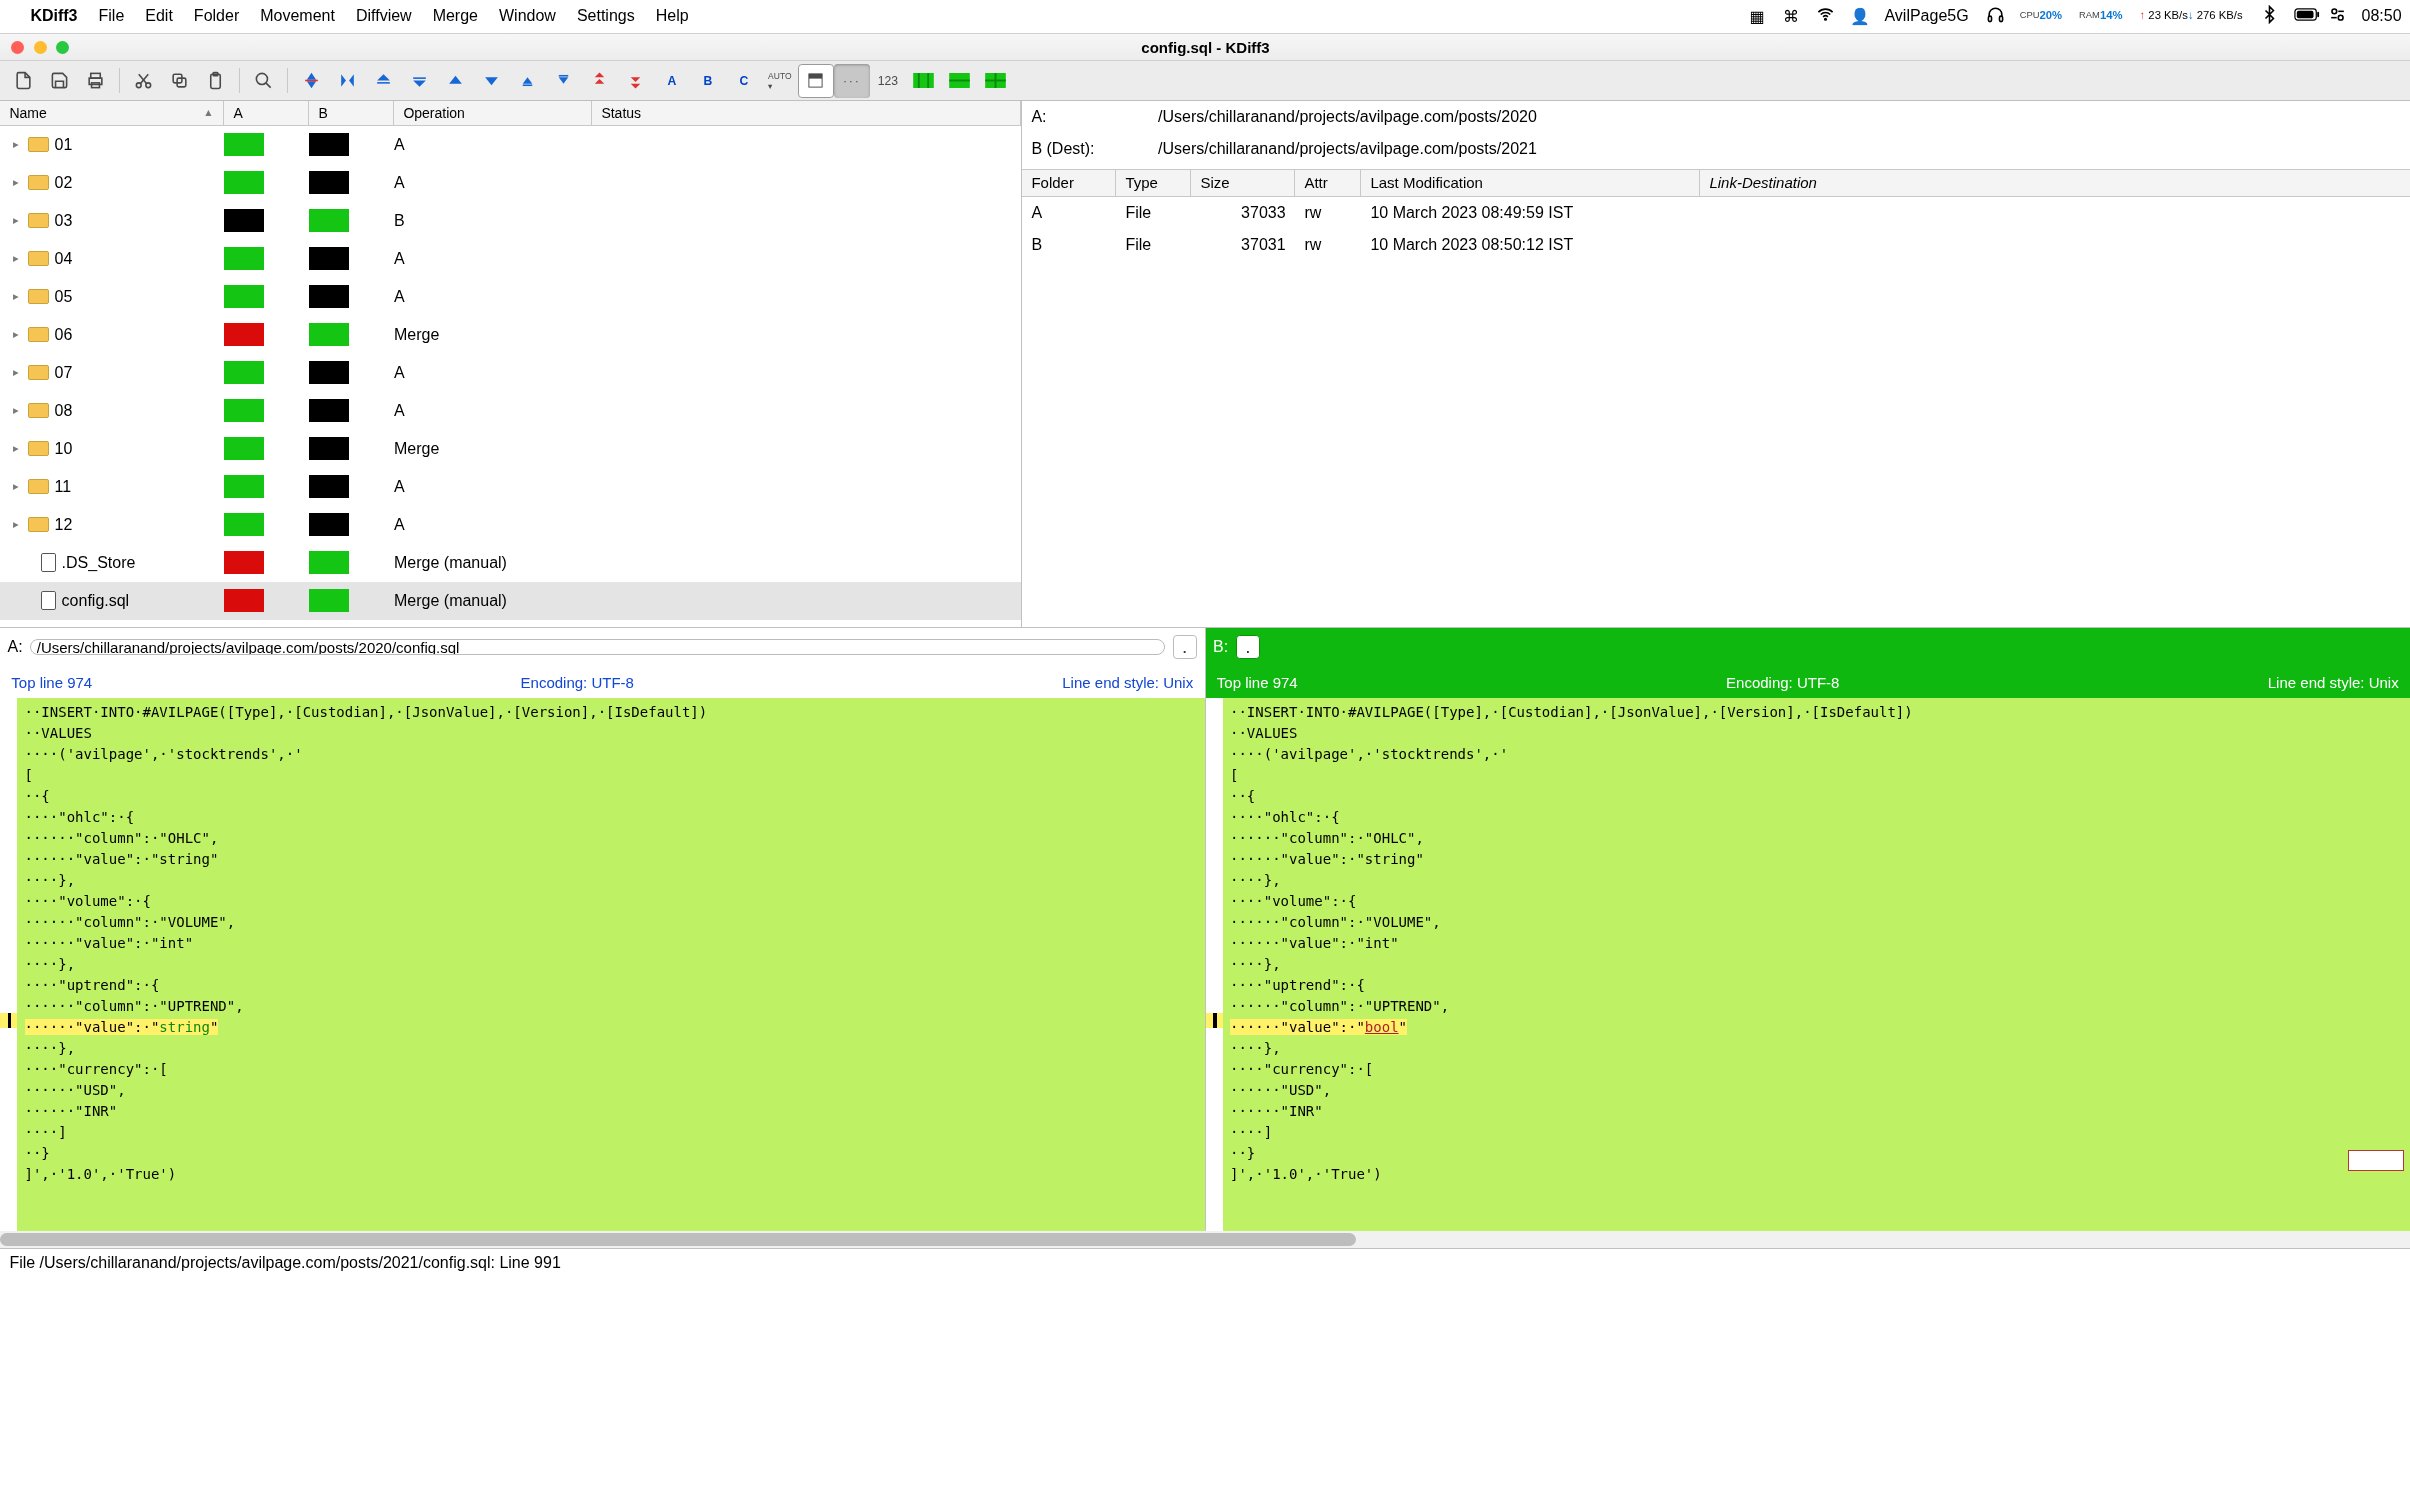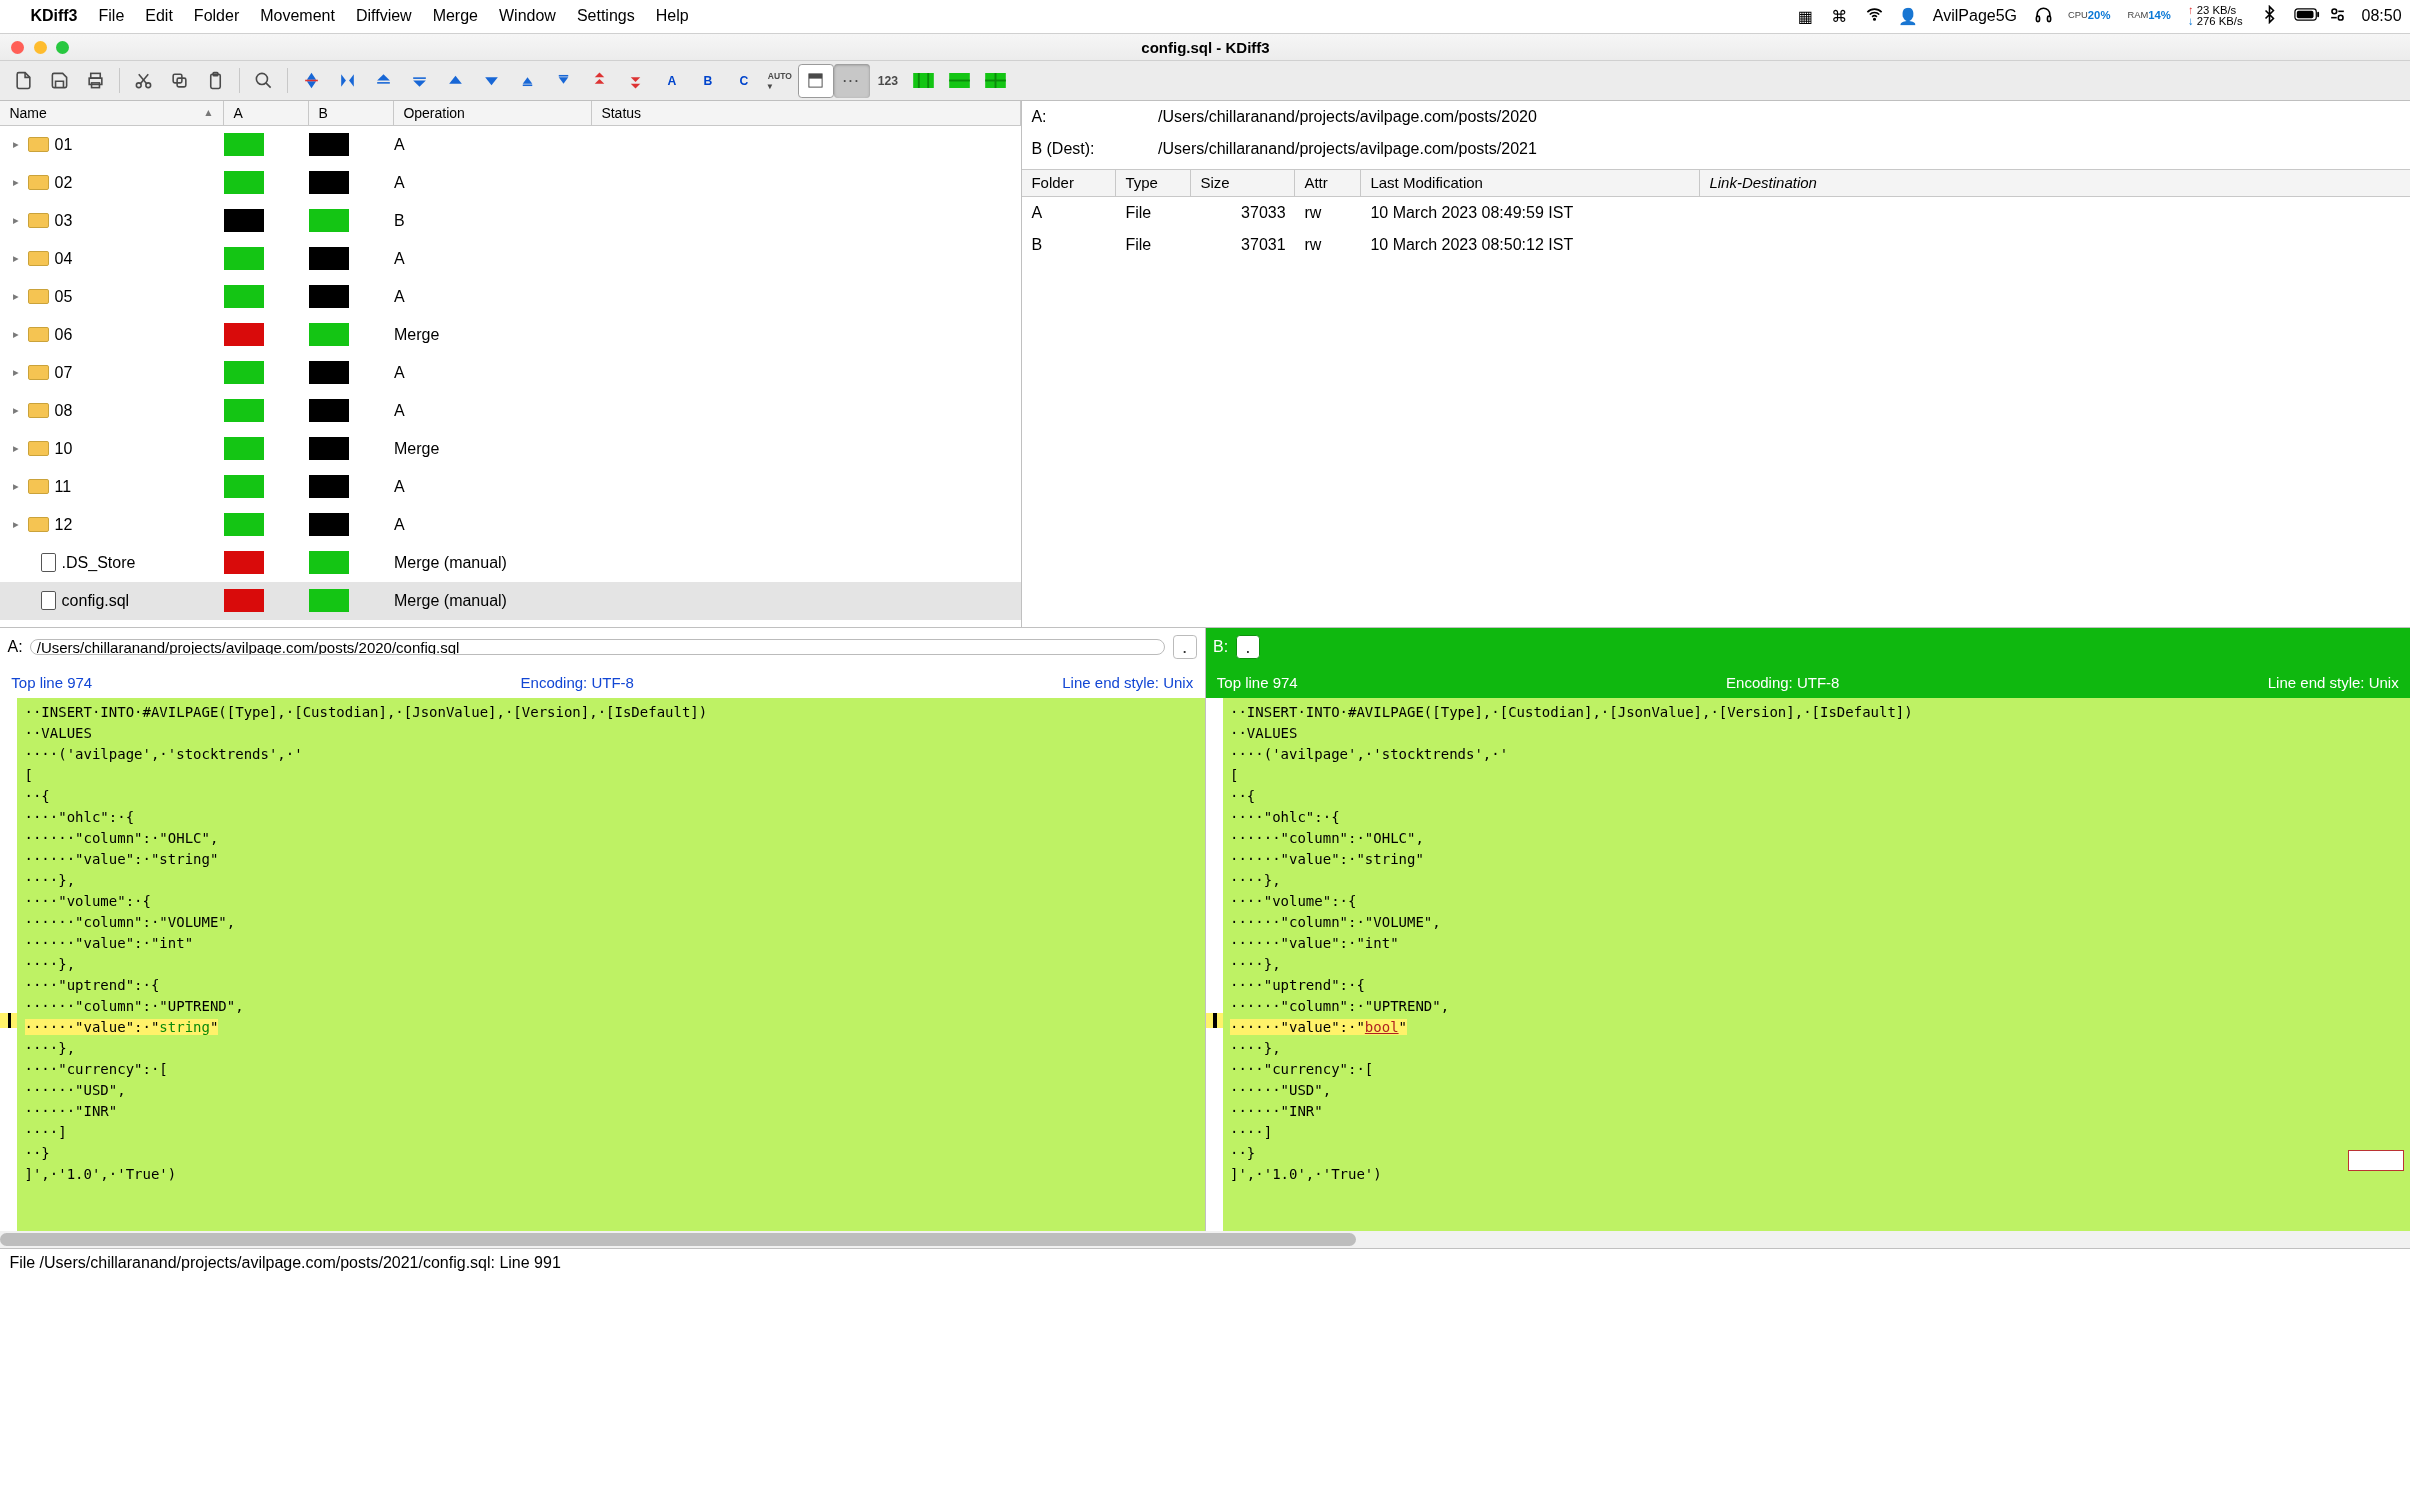--- a/index.html
+++ b/index.html
@@ -8,37 +8,37 @@
 
   
   .menubar { height:33px; background:#fff; border-bottom:0.9px solid transparent; display:flex; align-items:center; padding:0 9.4px; font-size:16px; }
   .menubar .left { display:flex; align-items:center; gap:21px; font-weight:400;text-align:center; }
   .menubar .left .apple { font-size:17px; }
   .menubar .left .appname { font-weight:700; }
   .menubar .right { margin-left:auto; display:flex; align-items:center; gap:17px; }
   .menubar .right .stat { display:flex; flex-direction:row; line-height:1; font-size:11.3px; align-items:flex-start; }
   .menubar .right .stat .lab { font-size:9.4px; color:#444; }
   .menubar .right .stat .val { color:#0a78d6; font-weight:600; }
-  .menubar .right .netstat { display:flex; flex-direction:column; line-height:1; font-size:11.3px; }
+  .menubar .right .netstat { display:flex; flex-direction:row; line-height:1; font-size:11.3px; }
   .menubar .right .clock { font-weight:400; }
   .menubar .right .icon { width:17px; text-align:center; }
 
   
   .titlebar { height:28px; background:linear-gradient(#f6f6f6,#ececec); display:flex; align-items:center; border-top:0.9px solid #d0d0d0; border-bottom:0.9px solid #d0d0d0; position:relative; }
   .traffic { position:absolute; left:11.3px; display:flex; gap:9.4px; }
   .tl { width:13px; height:13px; border-radius:50%; }
   .tl.r { background:#ff5f57; } .tl.y { background:#febc2e; } .tl.g { background:#28c840; }
   .wintitle { margin:0 auto; font-weight:600; font-size:15px; }
 
   
   .toolbar { height:40px; background:#ececec; border-bottom:0.9px solid #bfbfbf; display:flex; align-items:center; padding:0 5.6px; gap:0; }
   .toolbar .tbtn { width:36px; height:34px; display:flex; align-items:center; justify-content:center; border-radius:3.8px; }
   .toolbar .sep { width:0.9px; height:24.5px; background:#c8c8c8; margin:0 5.6px; }
   .toolbar .pressed { background:#c7c7c7; box-shadow:inset 0 0.9px 2.8px rgba(0,0,0,.3); }
-  .toolbar .txt { font-size:12.2px; font-weight:700; color:#4a4a4a; }
+  .toolbar .txt { font-size:12.2px; font-weight:400; color:#4a4a4a; }
   .toolbar .tcolA { color:#0044cc; font-weight:700; }
   .toolbar .tcolB { color:#0044cc; font-weight:700; }
   .toolbar .tcolC { color:#0044cc; font-weight:700; }
 
   
   .uppersplit { display:flex; height:527px; border-bottom:0.9px solid #c0c0c0; }
   .treepane { width:1022px; border-right:0.9px solid #c0c0c0; display:flex; flex-direction:column; overflow:hidden; }
   .treehdr { display:flex; height:24.5px; background:#f4f4f4; border-bottom:0.9px solid #c8c8c8; font-size:14px; align-items:center; }
   .treehdr .th { border-right:0.9px solid #c8c8c8; padding:0 9.4px; display:flex; align-items:center; height:100%; }
   .th.name { width:224px; } .th.a { width:85px; justify-content:flex-start;} .th.b { width:85px; } .th.oper { width:198px; } .th.stat { flex:1; }

